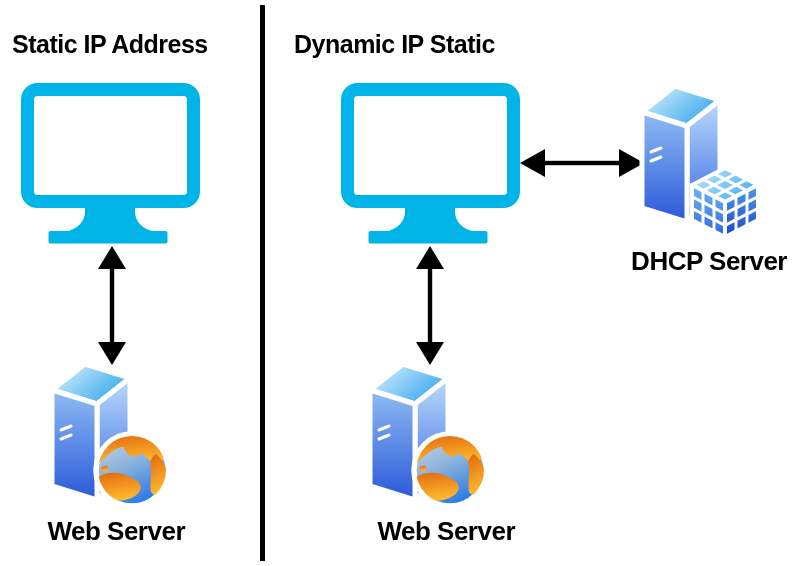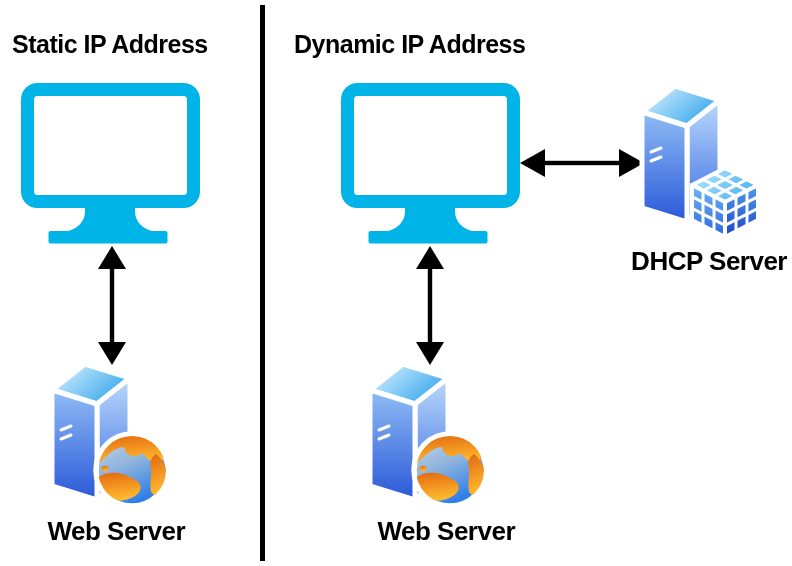--- a/index.html
+++ b/index.html
@@ -74,21 +74,21 @@
       <linearGradient id="gCubeRight" x1="0" y1="0" x2="0" y2="1">
         <stop offset="0" stop-color="#4F9AF0"></stop>
           <stop offset="1" stop-color="#1E46C8"></stop>
       </linearGradient>
     </defs>
   </svg>
 
   <div class="abs divider"></div>
 
   <div class="abs title title-static">Static IP Address</div>
-  <div class="abs title title-dynamic">Dynamic IP Address</div>
+  <div class="abs title title-dynamic">Dynamic IP Static</div>
 
   <svg class="abs monitor-left" width="179" height="161" viewBox="0 0 179 161">
     <rect x="6.5" y="6.5" width="166" height="112" rx="10" fill="none" stroke-width="13" stroke="#00B4E8"></rect>
     <path d="M64,116 L114,116 L114,128 Q114,144 134,149 L44,149 Q64,144 64,128 Z" fill="#00B4E8"></path>
     <rect x="27.5" y="148" width="119" height="12.5" rx="2" fill="#00B4E8"></rect>
   </svg>
 
   <svg class="abs monitor-right" width="179" height="161" viewBox="0 0 179 161">
     <rect x="6.5" y="6.5" width="166" height="112" rx="10" fill="none" stroke-width="13" stroke="#00B4E8"></rect>
     <path d="M64,116 L114,116 L114,128 Q114,144 134,149 L44,149 Q64,144 64,128 Z" fill="#00B4E8"></path>

